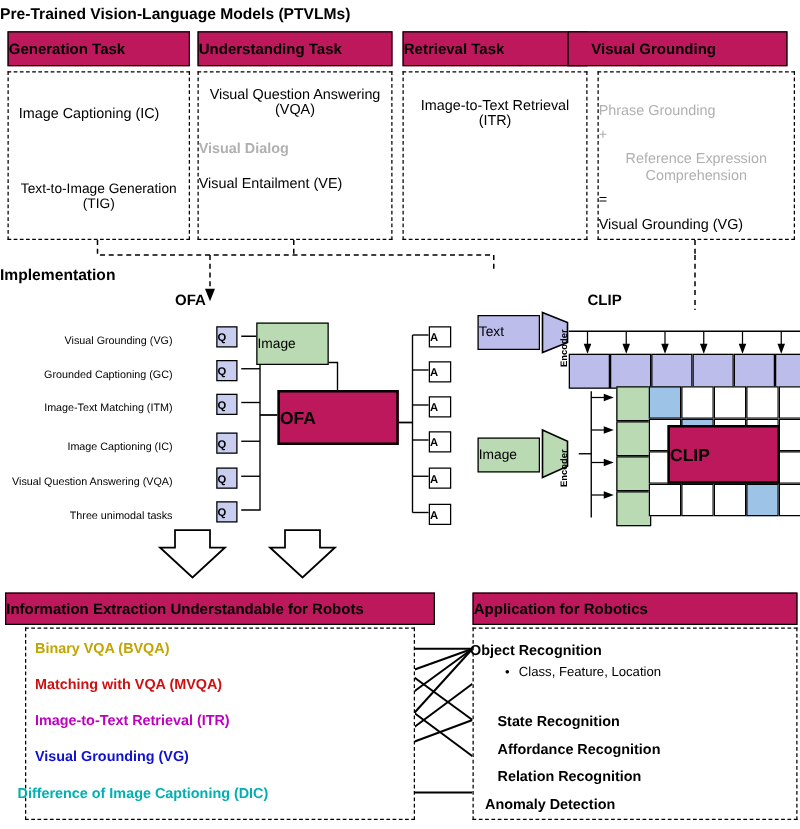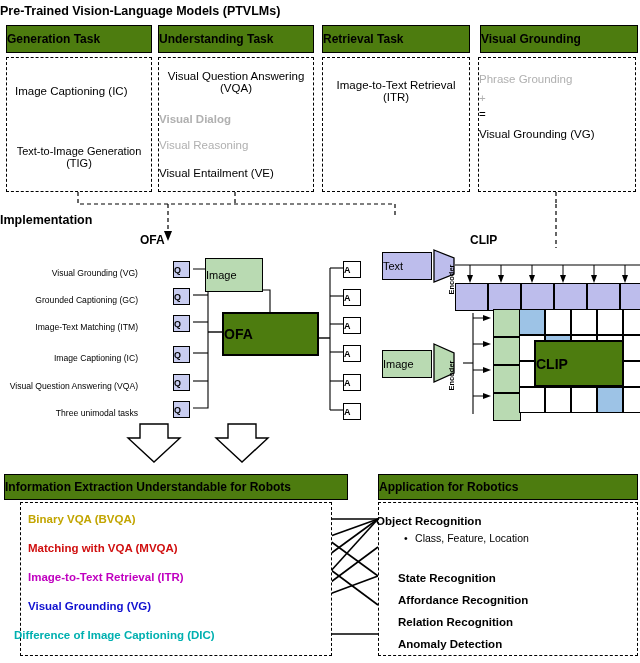--- a/index.html
+++ b/index.html
@@ -8,21 +8,21 @@
     background:#ffffff;
     font-family:"Liberation Sans", sans-serif;
     color:#000;
     position:relative;
     overflow:hidden;
   }
   .abs{position:absolute;}
   .ctr{display:flex;align-items:center;text-align:center;}
   .bold{font-weight:bold;}
   .title{font-weight:bold;font-size:12.5px;}
-  .boxsolid{border:1.6px solid #000;background:#4d7c0f;}
+  .boxsolid{border:1.6px solid #000;background:#be185d;}
   .boxdash{border:1.4px dashed #000;background:#fff;}
   .gray{color:#b0b0b0;}
   svg{position:absolute;left:0;top:0;overflow:visible;}
   .lbl{font-size:8.6px;}
   .qbox{
     width:15px;height:15px;border:1.3px solid #000;background:#c9cdf0;
     font-size:9px;font-weight:bold;
   }
   .abox{
     width:16px;height:15px;border:1.3px solid #000;background:#fff;
@@ -55,46 +55,46 @@
 <div class="abs boxsolid ctr" style="left:158px;top:25px;width:154px;height:26px;">
   <span class="bold" style="font-size:12px;">Understanding Task</span>
 </div>
 <div class="abs boxdash" style="left:158px;top:57px;width:154px;height:133px;">
   <div class="ctr" style="height:48px;padding:0 6px;box-sizing:border-box;">
     <span style="font-size:11.5px;">Visual Question Answering (VQA)</span>
   </div>
   <div class="ctr" style="height:26px;">
     <span class="gray" style="font-size:11.5px;font-weight:bold;">Visual Dialog</span>
   </div>
-  <div class="ctr" style="height:26px;">
-    <span class="gray" style="font-size:11.5px;">Visual Reasoning</span>
-  </div>
   <div class="ctr" style="height:30px;">
     <span style="font-size:11.5px;">Visual Entailment (VE)</span>
   </div>
 </div>
 
 <div class="abs boxsolid ctr" style="left:322px;top:25px;width:146px;height:26px;">
   <span class="bold" style="font-size:12px;">Retrieval Task</span>
 </div>
 <div class="abs boxdash" style="left:322px;top:57px;width:146px;height:133px;">
   <div class="ctr" style="height:66px;padding:0 8px;box-sizing:border-box;">
     <span style="font-size:11.5px;">Image-to-Text Retrieval (ITR)</span>
   </div>
 </div>
 
-<div class="abs boxsolid ctr" style="left:480px;top:25px;width:156px;height:26px;">
+<div class="abs boxsolid ctr" style="left:454px;top:25px;width:156px;height:26px;padding-left:18px;">
   <span class="bold" style="font-size:12px;">Visual Grounding</span>
 </div>
 <div class="abs boxdash" style="left:478px;top:57px;width:156px;height:133px;">
-  <div class="ctr" style="height:22px;margin-top:10px;">
+  <div class="ctr" style="height:22px;margin-top:20px;">
     <span class="gray" style="font-size:11.5px;">Phrase Grounding</span>
   </div>
   <div class="ctr" style="height:16px;">
     <span class="gray" style="font-size:11.5px;">+</span>
+  </div>
+  <div class="ctr" style="height:36px;padding:0 10px;box-sizing:border-box;">
+    <span class="gray" style="font-size:11.5px;line-height:1.25;">Reference Expression Comprehension</span>
   </div>
   <div class="ctr" style="height:16px;">
     <span style="font-size:11.5px;">=</span>
   </div>
   <div class="ctr" style="height:24px;">
     <span style="font-size:11.5px;">Visual Grounding (VG)</span>
   </div>
 </div>
 
 <div class="abs ctr" style="left:0;top:212px;width:640px;height:16px;">
@@ -346,15 +346,15 @@
 </div>
 <div class="abs" style="left:398px;top:568px;">
   <span class="bold" style="font-size:11.5px;">State Recognition</span>
 </div>
 <div class="abs" style="left:398px;top:590px;">
   <span class="bold" style="font-size:11.5px;">Affordance Recognition</span>
 </div>
 <div class="abs" style="left:398px;top:612px;">
   <span class="bold" style="font-size:11.5px;">Relation Recognition</span>
 </div>
-<div class="abs" style="left:398px;top:634px;">
+<div class="abs" style="left:388px;top:634px;">
   <span class="bold" style="font-size:11.5px;">Anomaly Detection</span>
 </div>
 
 </body></html>

